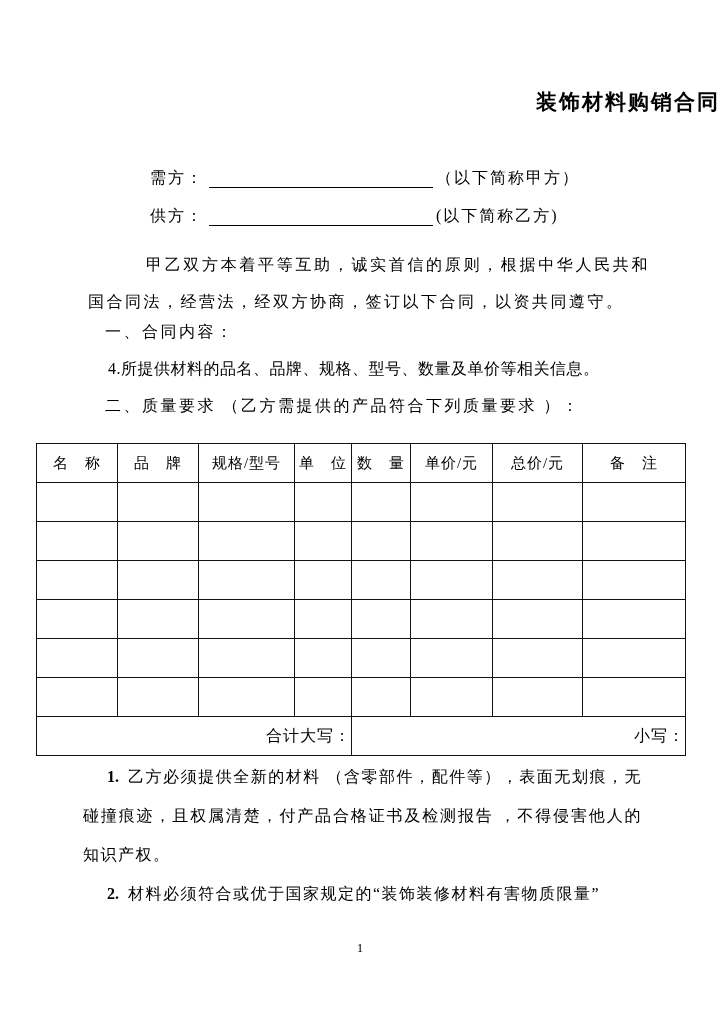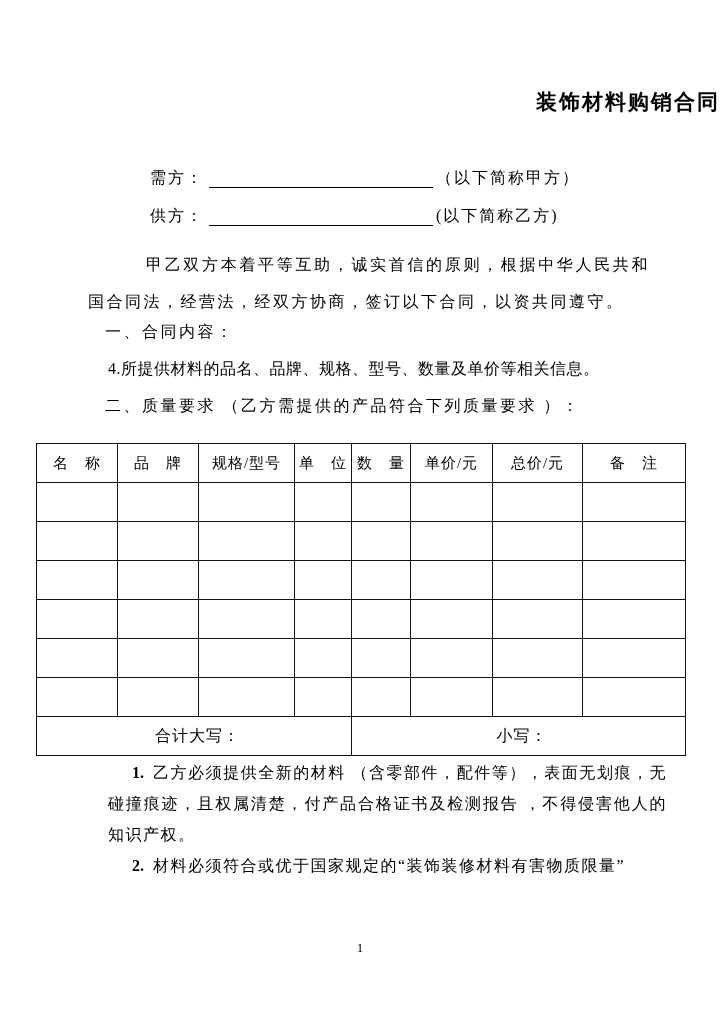--- a/index.html
+++ b/index.html
@@ -86,35 +86,34 @@
     font-weight: normal;
     letter-spacing: 1px;
     text-align: center;
     vertical-align: middle;
   }
   .materials tbody td { height: 38px; background: #fff; }
   .materials tfoot td {
     height: 38px;
     font-size: 16px;
     font-weight: normal;
-    text-align: center;
+    text-align: right;
     padding-left: 7px;
     letter-spacing: 1px;
     vertical-align: middle;
   }
   .quality-items {
     position: absolute;
     top: 757px;
     left: 83px;
     width: 559px;
     font-size: 16px;
     letter-spacing: 1.5px;
-    line-height: 31px;
+    line-height: 39px;
     text-align: justify;
-    margin-left: 25px;
   }
   .quality-item {
     margin: 0;
     text-indent: 24px;
   }
   .quality-item .item-num {
     font-weight: bold;
     letter-spacing: 0;
     margin-right: 9px;
   }

